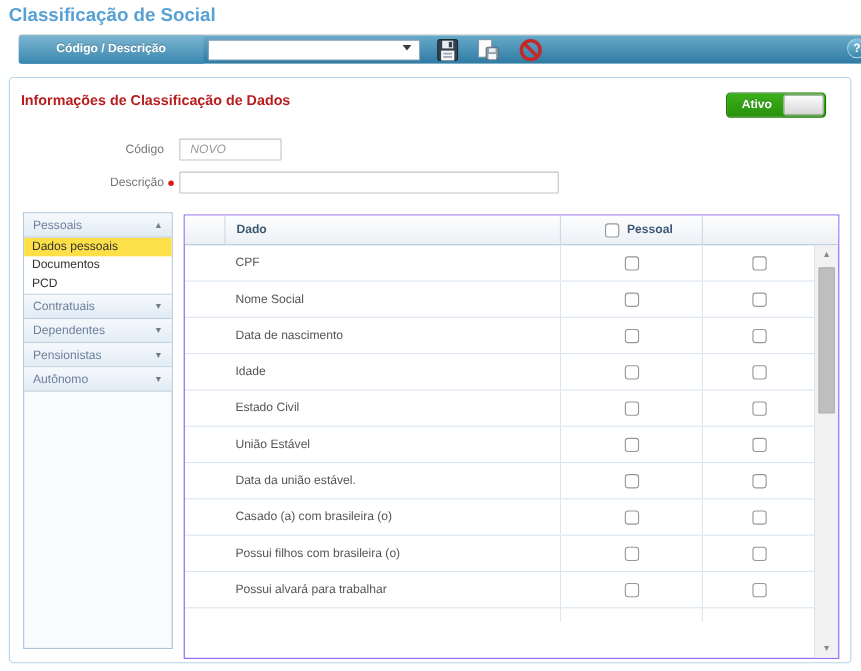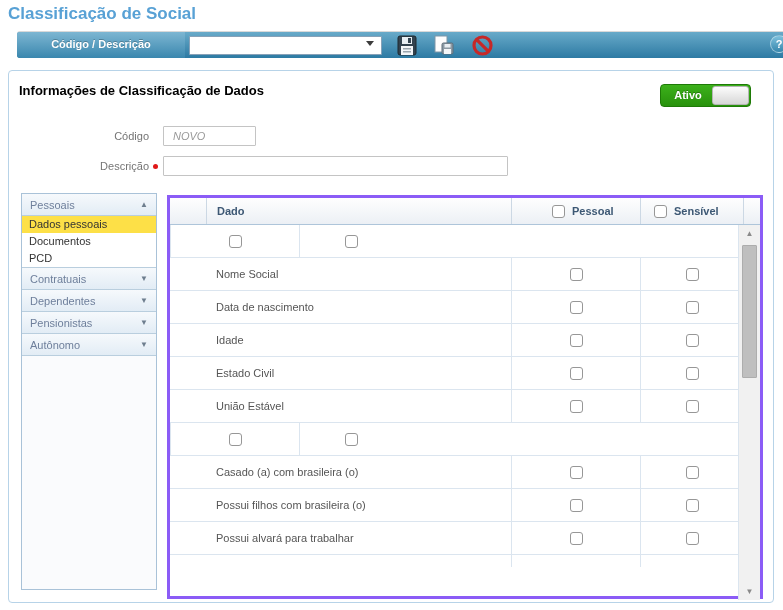--- a/index.html
+++ b/index.html
@@ -21,21 +21,21 @@
   .combo-arrow { position:absolute; left:349px; top:9px; width:0; height:0;
     border-left:4px solid transparent; border-right:4px solid transparent; border-top:5px solid #3c3c3c; }
   .tb-icon { position:absolute; top:3px; cursor:pointer; }
   .help-btn { position:absolute; left:753px; top:3px; width:18px; height:18px; border-radius:50%;
     background:linear-gradient(#7fc1dd,#3787ad); border:1px solid rgba(255,255,255,.45);
     color:#fff; font-weight:bold; font-size:11px; text-align:center; line-height:17px; }
 
   
   .panel { position:absolute; left:8px; top:70px; width:766px; height:533px;
     border:1px solid #b7d3e8; border-radius:4px; background:#fff; }
-  .panel-heading { position:absolute; left:10px; top:12px; font-size:13px; font-weight:bold; color:#000000; }
+  .panel-heading { position:absolute; left:10px; top:12px; font-size:13px; font-weight:bold; color:#b91c1c; }
 
   .toggle { position:absolute; left:651px; top:13px; width:91px; height:23px; border-radius:4px;
     background:linear-gradient(#3cb11b,#28910c); border:1px solid #1e7a07; cursor:pointer; }
   .toggle-label { position:absolute; left:0; top:0; width:54px; height:34px; line-height:21px;
     text-align:center; color:#fff; font-weight:bold; font-size:11px; text-shadow:0 -1px 0 rgba(0,0,0,.3); }
   .toggle-handle { position:absolute; right:1px; top:1px; width:37px; height:19px;
     background:linear-gradient(#fcfcfc,#d7d7d7); border:1px solid #b5b5b5; border-radius:3px; }
 
   .fld-label { position:absolute; width:100px; text-align:right; font-size:11px; color:#757575; }
   .req-dot { position:absolute; left:144px; top:93px; width:5px; height:5px; border-radius:50%; background:#e01818; }
@@ -50,21 +50,21 @@
   .sb-header { height:22px; line-height:22px; padding-left:8px; font-size:11px; color:#6e7f9b;
     background:linear-gradient(#f6f9fc,#e2ecf5); border-bottom:1px solid #b9cede; position:relative; cursor:pointer; }
   .sb-header + .sb-header, .sb-items + .sb-header { border-top:0; }
   .sb-arrow { position:absolute; right:8px; top:0; font-size:8px; color:#6e7e8e; }
   .sb-items { background:#fff; border-bottom:1px solid #b9cede; }
   .sb-item { height:17px; line-height:17px; padding-left:7px; font-size:11px; color:#333; cursor:pointer; }
   .sb-item.selected { background:#fde047; }
 
   
   .dtable { position:absolute; left:158px; top:124px; width:596px; height:404px;
-    border:3px solid #8b5cf6; background:#fff; }
+    border:1px solid #8b5cf6; background:#fff; }
   .thead { height:27px; display:flex; background:linear-gradient(#fefefe,#ecf0f5);
     border-bottom:1px solid #aec5da; font-size:11px; font-weight:bold; color:#3d5874; }
   .th { line-height:26px; }
   .th-spacer { width:36px; }
   .th-dado { width:305px; padding-left:10px; border-left:1px solid #ccd8e4; }
   .th-check { display:flex; align-items:center; border-left:1px solid #ccd8e4; padding-left:13px; }
   .th-pessoal { width:129px;padding-left:40px; }
   .th-sensivel { width:103px; }
   .th-scroll { flex:1; border-left:1px solid #ccd8e4; }
   .th-check .cb { margin-right:7px; }
@@ -160,29 +160,26 @@
     </div>
 
   <div class="dtable">
     <div class="thead">
       <div class="th th-spacer"></div>
       <div class="th th-dado">Dado</div>
       <div class="th th-check th-pessoal">
         <span class="cb"></span>
         <span>Pessoal</span>
       </div>
-      <div class="th th-check th-sensivel">
-        <span class="cb"></span>
-        <span>Sensível</span>
-      </div>
       <div class="th th-scroll"></div>
     </div>
     <div class="tbody">
       <div id="rows-container">
           <div class="trow">
+            <div class="td-dado">CPF</div>
             <div class="td-check td-pessoal">
               <span class="cb"></span>
             </div>
             <div class="td-check td-sensivel">
               <span class="cb"></span>
             </div>
           </div>
           <div class="trow">
             <div class="td-dado">Nome Social</div>
             <div class="td-check td-pessoal">
@@ -222,20 +219,21 @@
           <div class="trow">
             <div class="td-dado">União Estável</div>
             <div class="td-check td-pessoal">
               <span class="cb"></span>
             </div>
             <div class="td-check td-sensivel">
               <span class="cb"></span>
             </div>
           </div>
           <div class="trow">
+            <div class="td-dado">Data da união estável.</div>
             <div class="td-check td-pessoal">
               <span class="cb"></span>
             </div>
             <div class="td-check td-sensivel">
               <span class="cb"></span>
             </div>
           </div>
           <div class="trow">
             <div class="td-dado">Casado (a) com brasileira (o)</div>
             <div class="td-check td-pessoal">

